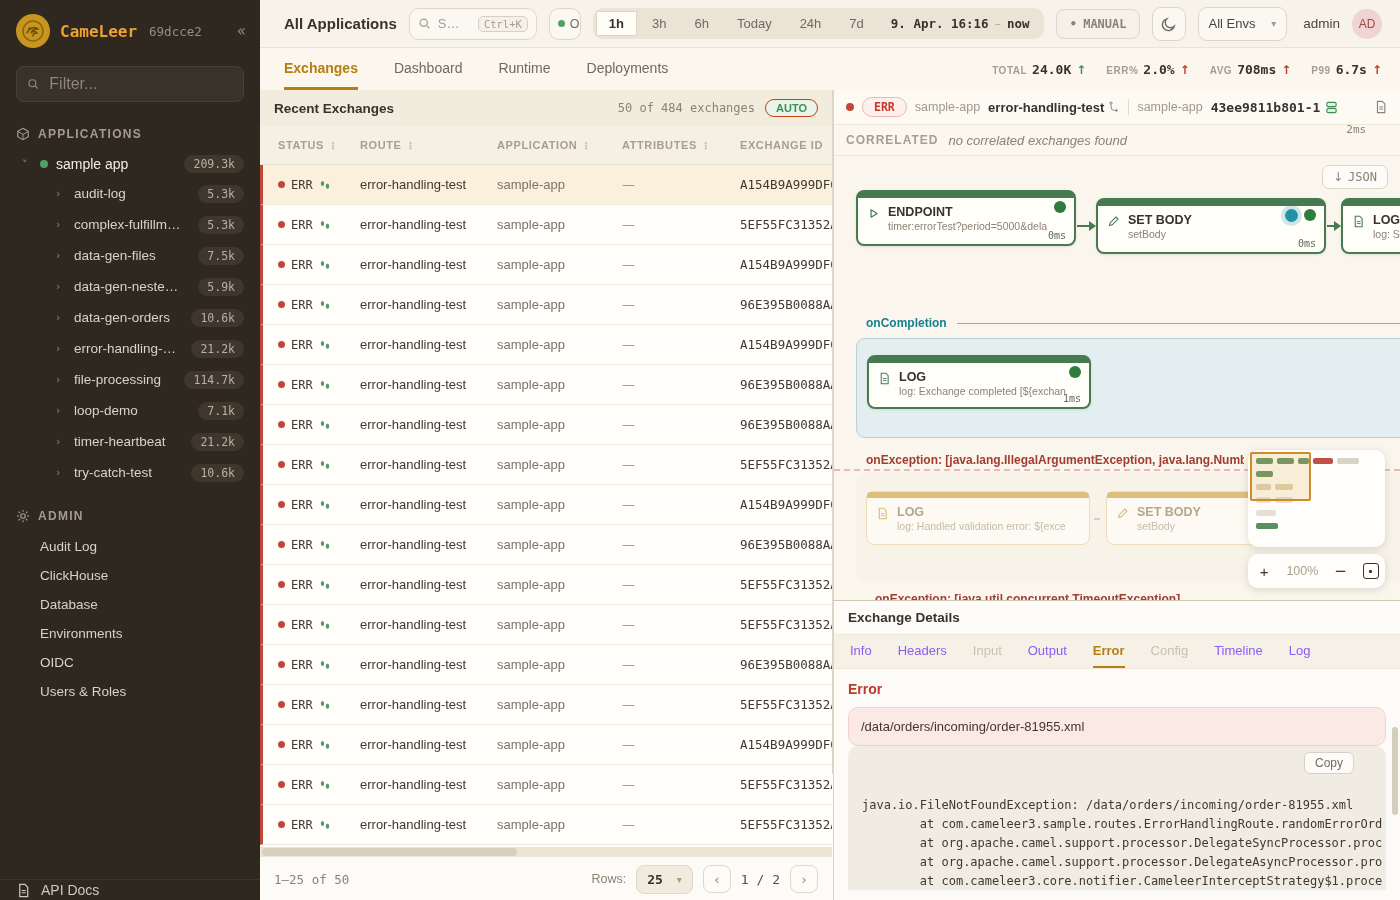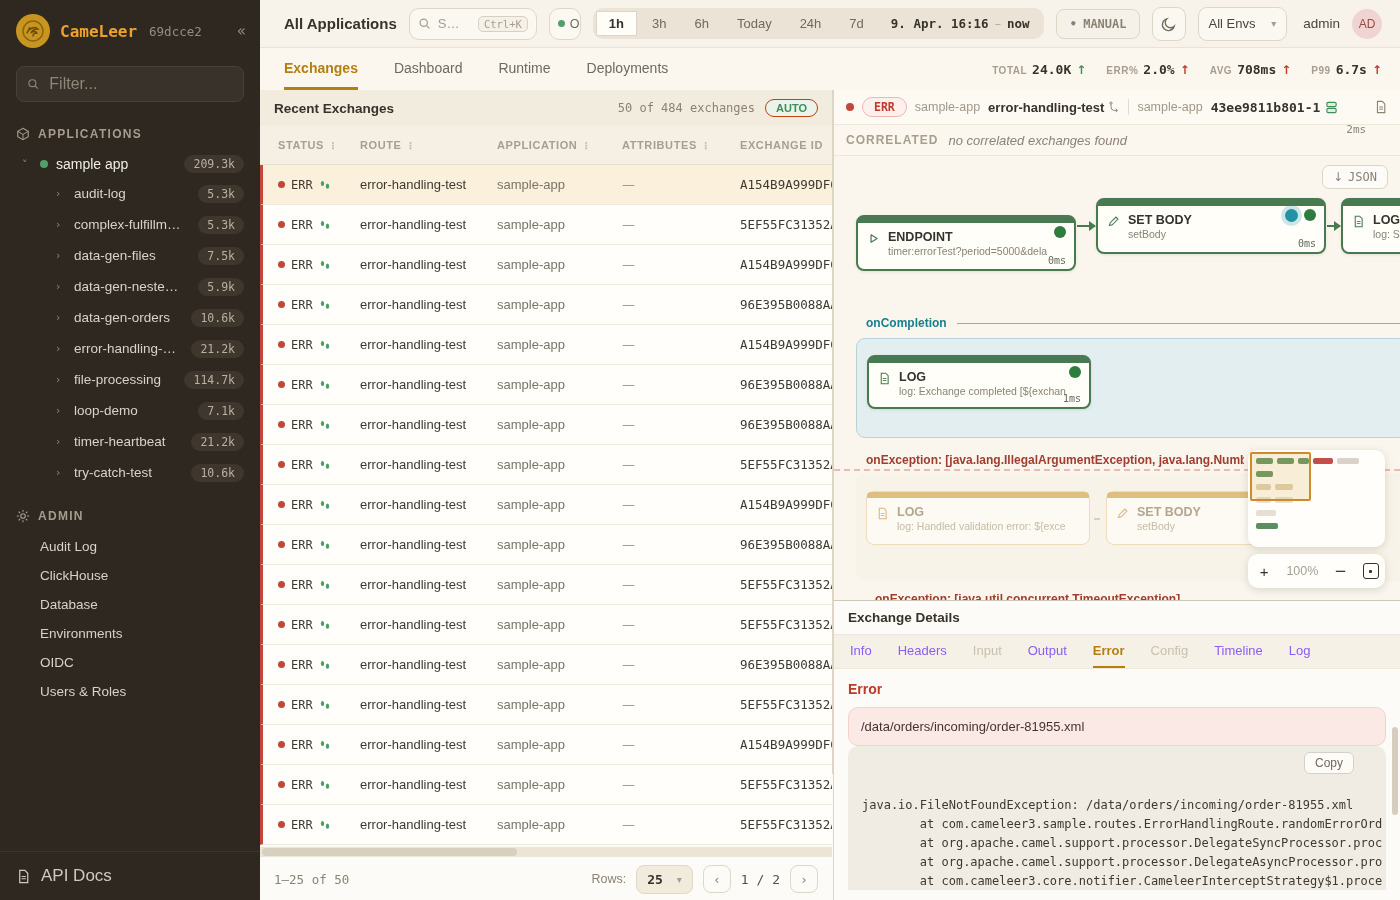--- a/index.html
+++ b/index.html
@@ -23,22 +23,22 @@
   .side-section-head{display:flex;align-items:center;gap:8px;padding:9px 16px;color:#a59c8e;
     font-size:12px;font-weight:bold;letter-spacing:1.3px;}
   .app-row{display:flex;align-items:center;gap:8px;padding:5px 16px 5px 22px;font-size:14px;color:#f0ece4;}
   .tree-chevron{color:#8f8679;font-size:11px;width:10px;}
   .green-dot{width:8px;height:8px;border-radius:50%;background:#51a06a;flex:none;}
   .count-badge{margin-left:auto;background:#3f372d;color:#b9b0a2;font-family:"DejaVu Sans Mono",monospace;
     font-size:11.5px;padding:2px 9px;border-radius:10px;}
   .route-row{display:flex;align-items:center;gap:8px;padding:0 16px 0 56px;font-size:13.5px;
     color:#d8d2c8;height:31px;cursor:pointer;}
   .admin-item{padding:0 16px 0 40px;font-size:13.5px;color:#d8d2c8;height:29px;display:flex;align-items:center;cursor:pointer;}
-  .api-docs{margin-top:auto;border-top:1px solid #3c352b;padding:14px 16px;display:flex;gap:10px;
-    align-items:center;font-size:17px;color:#cfc8bc;cursor:pointer;}
+  .api-docs{margin-top:auto;border-top:1px solid #3c352b;padding:2px 16px;display:flex;gap:10px;
+    align-items:center;font-size:14px;color:#cfc8bc;cursor:pointer;}
 
   
   .topbar{position:absolute;left:260px;top:0;width:1140px;height:48px;background:#f8f3ea;
     border-bottom:1px solid #eae3d4;display:flex;align-items:center;gap:12px;
     padding:0 18px 0 24px;box-sizing:border-box;}
   .scope-label{font-weight:bold;font-size:15px;color:#37322a;white-space:nowrap;}
   .search-box{width:148px;height:32px;border:1px solid #ded7c9;border-radius:10px;background:#fbf8f1;
     display:flex;align-items:center;gap:7px;padding:0 8px;box-sizing:border-box;color:#a79d8f;}
   .search-box .ph{font-size:13px;color:#a79d8f;}
   .kbd{border:1px solid #d8d1c3;border-radius:5px;padding:1px 5px;font-size:10.5px;color:#a79d8f;
@@ -720,21 +720,21 @@
     <span class="corr-lb">CORRELATED</span>
     <span class="corr-tx">no correlated exchanges found</span>
   </div>
 
   <div class="canvas">
     <div class="json-btn">
       <span class="glyph">↓</span>
       <span>JSON</span>
     </div>
 
-    <div class="fnode" style="left:22px;top:59px;width:220px;height:56px;">
+    <div class="fnode" style="left:22px;top:34px;width:220px;height:56px;">
       <div class="bar"></div>
       <div class="fnode-body">
         <svg class="fnode-ic" width="13" height="13" viewBox="0 0 16 16">
           <path d="M5 3.5v9l7.5-4.5z" fill="none" stroke="currentColor" stroke-width="1.5" stroke-linejoin="round"></path>
         </svg>
         <div>
           <div class="fnode-title">ENDPOINT</div>
           <div class="fnode-sub">timer:errorTest?period=5000&amp;dela</div>
         </div>
       </div>

